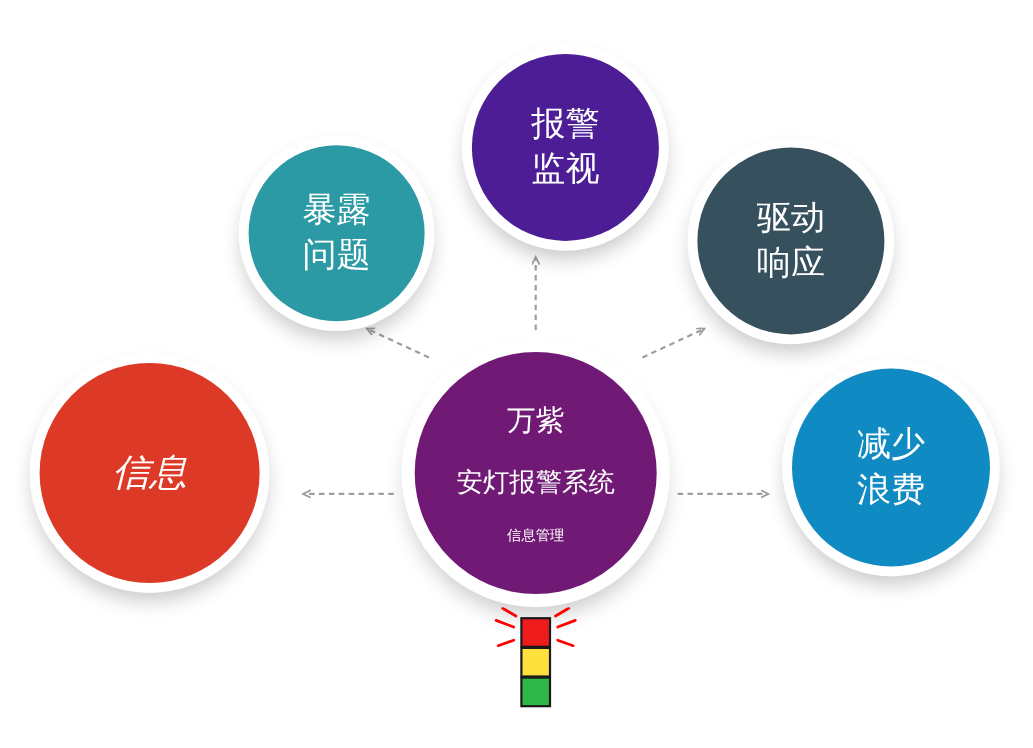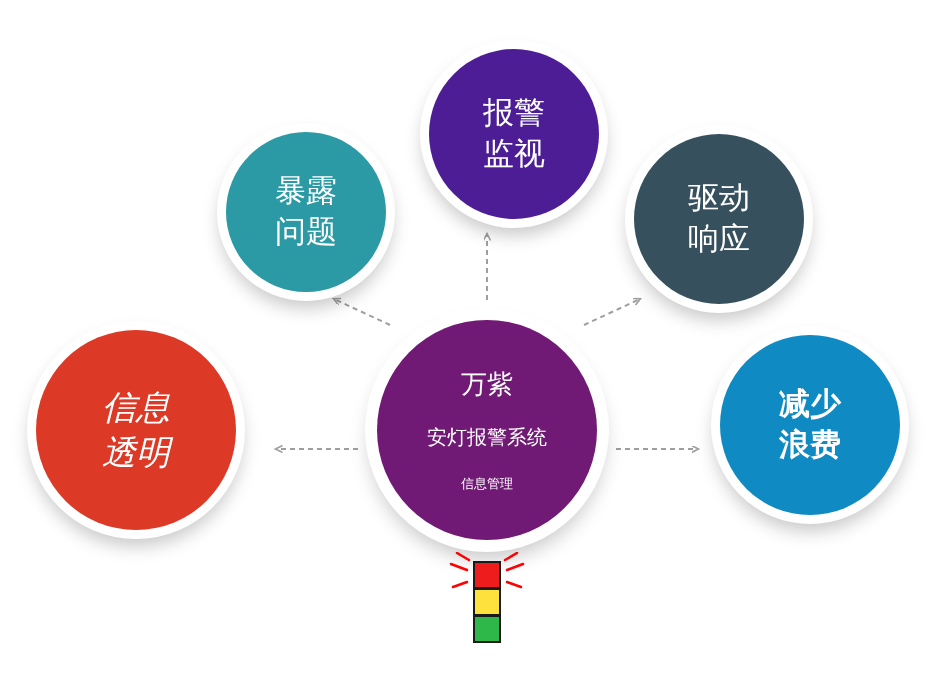--- a/index.html
+++ b/index.html
@@ -30,27 +30,27 @@
   }
   .sat {
     box-shadow: 0 0 0 9px #ffffff, 0 10px 18px 6px rgba(0,0,0,0.22);
     font-size: 31px;
     line-height: 1.32;
   }
   .n-teal  { left: 226px; top: 132px; width: 160px; height: 160px; }
   .n-orange{ left: 429px; top:  49px; width: 170px; height: 170px; }
   .n-slate { left: 634px; top: 134px; width: 170px; height: 170px; }
   .n-red   { left:  36px; top: 330px; width: 200px; height: 200px; font-size: 34px; }
-  .n-blue  { left: 720px; top: 335px; width: 180px; height: 180px; font-weight: bold; }
+  .n-blue  { left: 720px; top: 335px; width: 180px; height: 180px; }
   .center {
     left: 377px; top: 320px; width: 220px; height: 220px;
     box-shadow: 0 0 0 12px #ffffff, 0 12px 20px 7px rgba(0,0,0,0.22);
   }
   .center .cl1 { font-size: 26px; margin-bottom: 22px; }
-  .center .cl2 { font-size: 20px; margin-bottom: 24px; white-space: nowrap; }
+  .center .cl2 { font-size: 24px; margin-bottom: 24px; white-space: nowrap; }
   .center .cl3 { font-size: 13px; }
   .andon { position: absolute; left: 437px; top: 552px; }
 </style>
 </head>
 <body>
 
 <div class="canvas">
 
   <svg class="arrows" width="939" height="680" viewBox="0 0 939 680">
     <defs>
@@ -62,21 +62,20 @@
       <line x1="358" y1="449" x2="276" y2="449" marker-end="url(#ah)"></line>
       <line x1="616" y1="449" x2="698" y2="449" marker-end="url(#ah)"></line>
       <line x1="487" y1="300" x2="487" y2="234" marker-end="url(#ah)"></line>
       <line x1="390" y1="325" x2="334" y2="299" marker-end="url(#ah)"></line>
       <line x1="584" y1="325" x2="640" y2="299" marker-end="url(#ah)"></line>
     </g>
   </svg>
 
   <div class="circle sat n-red" style="background-color: rgb(220, 58, 38); font-style: italic;">
     <span>信息</span>
-    <span>透明</span>
   </div>
 
   <div class="circle sat n-teal" style="background-color: rgb(43, 154, 164); text-align: right;">
     <span>暴露</span>
     <span>问题</span>
   </div>
 
   <div class="circle sat n-orange" style="background-color: #4c1d95;">
     <span>报警</span>
     <span>监视</span>

